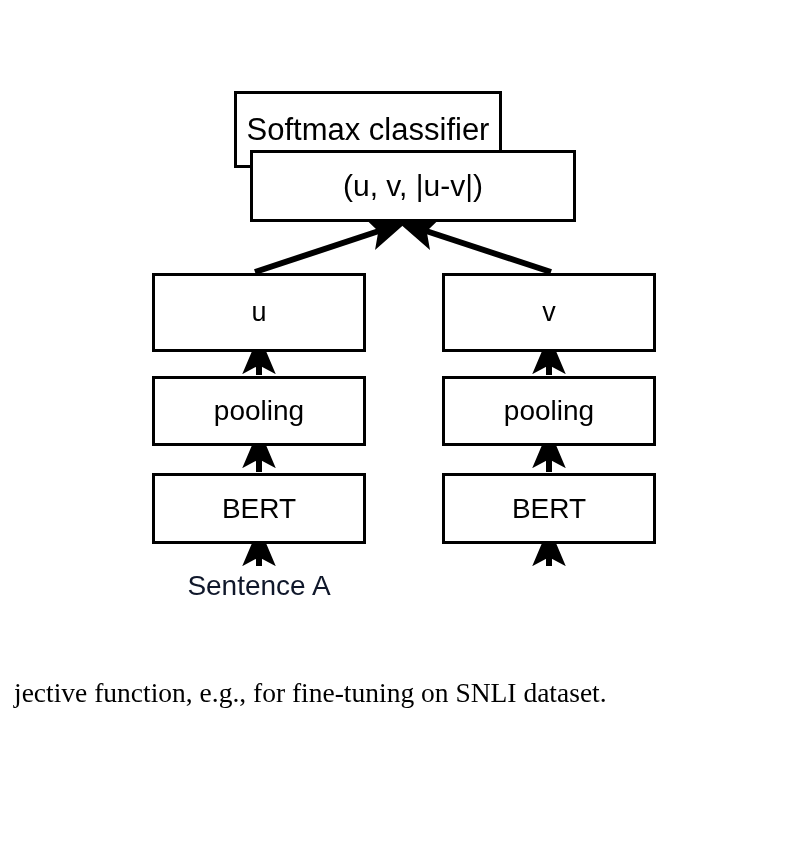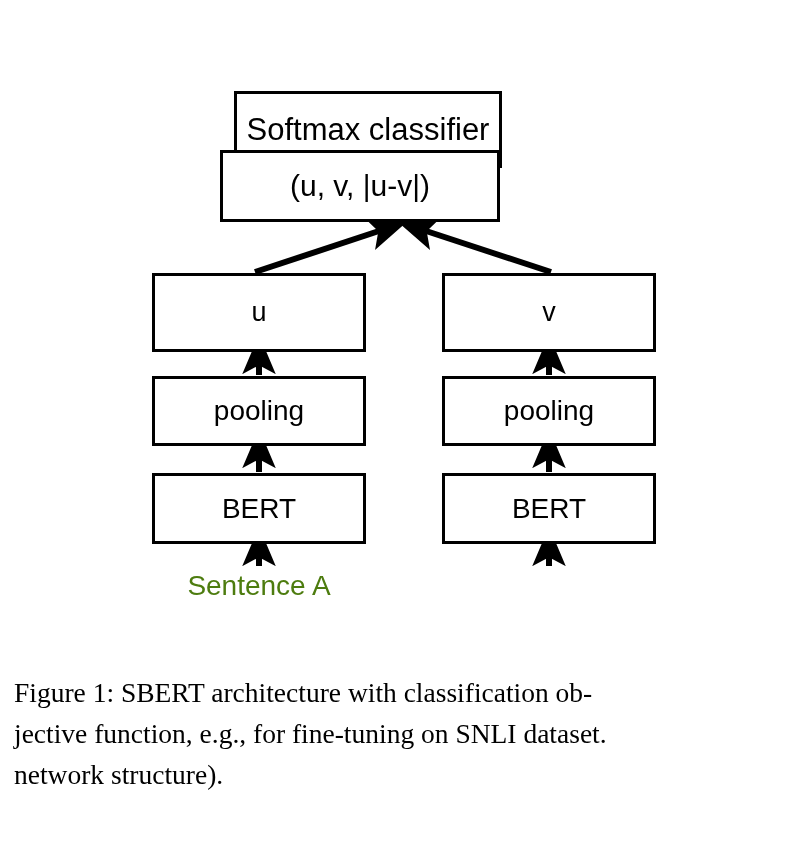--- a/index.html
+++ b/index.html
@@ -39,31 +39,31 @@
     align-items: center;
     justify-content: center;
     color: #000000;
     font-family: "Liberation Sans", sans-serif;
     font-weight: 400;
     line-height: 1;
     white-space: nowrap;
   }
 
   .box-softmax { left: 234px; top: 45px;  width: 268px; height: 77px; font-size: 31px; margin-top: 46px; }
-  .box-concat  { left: 220px; top: 150px; width: 280px; height: 72px; font-size: 30px; }
+  .box-concat  { left: 250px; top: 150px; width: 326px; height: 72px; font-size: 30px; }
   .box-u       { left: 152px; top: 273px; width: 214px; height: 79px; font-size: 27px; }
   .box-v       { left: 442px; top: 273px; width: 214px; height: 79px; font-size: 27px; }
   .box-pool-a  { left: 152px; top: 376px; width: 214px; height: 70px; font-size: 28px; }
   .box-pool-b  { left: 442px; top: 376px; width: 214px; height: 70px; font-size: 28px; }
   .box-bert-a  { left: 152px; top: 473px; width: 214px; height: 71px; font-size: 28px; }
   .box-bert-b  { left: 442px; top: 473px; width: 214px; height: 71px; font-size: 28px; }
 
   .input-label {
     position: absolute;
-    color: #4d7c0f;
+    color: #0f172a;
     font-family: "Liberation Sans", sans-serif;
     font-size: 28px;
     line-height: 1;
     white-space: nowrap;
     text-align: center;
   }
   .label-a { left: 152px; top: 572px; width: 214px; }
   .label-b { left: 442px; top: 572px; width: 214px; }
 
   
@@ -131,18 +131,16 @@
     <div class="node-box box-bert-a">BERT</div>
 
     <div class="node-box box-bert-b">BERT</div>
 
     <div class="input-label label-a">Sentence A</div>
 
 
   </div>
 
   <div id="caption">
-    <div>Figure 1:  SBERT architecture with classification ob-</div>
     <div>jective function, e.g., for fine-tuning on SNLI dataset.</div>
-    <div class="last-line">network structure).</div>
   </div>
 
 </div>
 
 </body></html>

